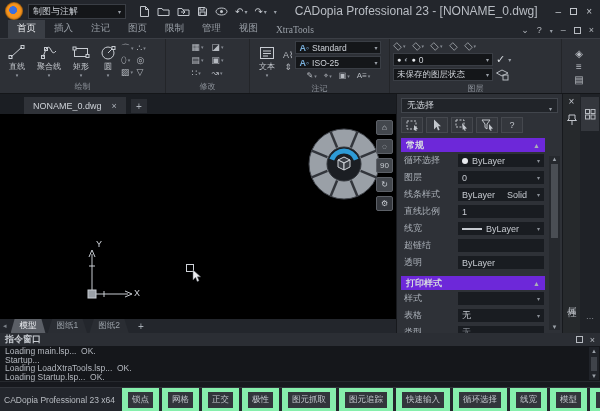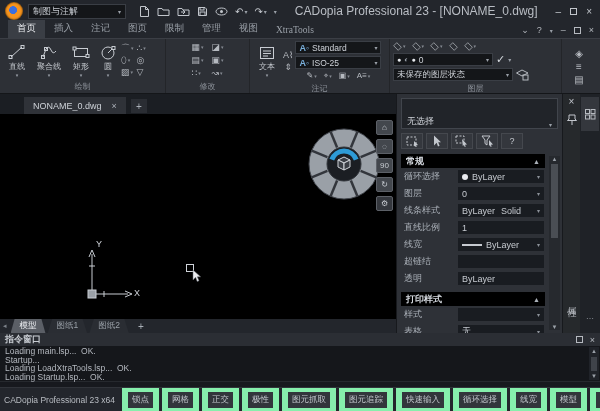--- a/index.html
+++ b/index.html
@@ -84,35 +84,35 @@
     font-size:8.5px; gap:2px; padding-left:3px; }
   .lscroll { color:#7d828a; font-size:7px; margin-right:2px; }
   .ltab { padding:1px 9px 2px; color:#9aa0a8; background:#2a2d33;
     clip-path:polygon(12% 0, 88% 0, 100% 100%, 0 100%); }
   .ltab.active { background:#5b5f66; color:#eff1f4; }
   .lplus { margin-left:7px; color:#aab0b8; font-size:10px; }
 
   
   .palette { width:166px; background:#2e3137; position:relative; font-size:9px;
     border-left:1px solid #17191d; padding:4px 4px 0 4px; }
-  .sel-combo { height:31px; background:#212429; border:1px solid #41454c; display:flex;
+  .sel-combo { height:15px; background:#212429; border:1px solid #41454c; display:flex;
     align-items:flex-end; padding:0 5px; color:#d0d4da; }
   .sel-combo .lbl { flex:1; }
   .pbtn-row { display:flex; gap:3px; margin-top:4px; }
   .pbtn { width:22px; height:16px; background:#34373d; border:1px solid #45484e;
     display:flex; align-items:center; justify-content:center; color:#c2c6cc; font-size:9px; }
-  .sect { margin-top:5px; height:14px; background:#000000; display:flex; align-items:center;
+  .sect { margin-top:5px; height:14px; background:#6d28d9; display:flex; align-items:center;
     padding:0 5px; color:#d6dae0; font-weight:bold; margin-right:13px; }
   .sect .up { margin-left:auto; font-size:7px; color:#aab0b8; font-weight:normal; }
   .prow { display:flex; align-items:center; height:17px; padding-left:3px; padding-right:14px; }
   .plab { flex:1; color:#a9afb7; white-space:nowrap; overflow:hidden; }
   .pval { width:86px; height:13px; background:#191c21; display:flex; align-items:center;
     padding:0 4px; gap:4px; color:#c6cad0; flex:none; }
   .pval .vcaret { margin-left:auto; font-size:6px; color:#8b9098; }
-  .pval .v2 { margin-left:2px; }
+  .pval .v2 { margin-left:8px; }
   .pval.dim { color:#7d828a; }
   .dot { width:6px; height:6px; border-radius:50%; background:#e8eaee; flex:none; }
   .lw-line { width:20px; height:2px; background:#c6cad0; flex:none; }
   .pscroll { position:absolute; top:62px; right:2px; bottom:3px; width:11px; background:#26292e;
     display:flex; flex-direction:column; align-items:center; font-size:6px; color:#9aa0a8; }
   .pthumb { width:7px; height:74px; background:#4a4e54; margin-top:2px; }
   .psp { flex:1; }
 
   .pstrip { width:18px; background:#26292c; display:flex; flex-direction:column; align-items:center;
     padding:3px 0 4px; gap:7px; border-left:1px solid #17191d; }
@@ -353,21 +353,21 @@
             <span class="ldot">●</span>
             <span class="ldot half">◐</span>
             <span class="ldot">●</span>
             <span class="cv">0</span>
             <span class="caret">▾</span>
           </div>
           <span style="color:#d9dde2;font-size:11px">✓</span>
           <span class="caret">▾</span>
         </div>
         <div class="lrow">
-          <div class="combo" style="width:120px">
+          <div class="combo" style="width:100px">
             <span class="cv">未保存的图层状态</span>
             <span class="caret">▾</span>
           </div>
           <svg width="13" height="12">
               <polygon points="6,1 12,4 6,7 0.5,4" fill="none" stroke="#b6bac0"></polygon>
               <rect x="7" y="6" width="5" height="5" fill="none" stroke="#b6bac0"></rect>
             </svg>
         </div>
       </div>
     </div>

